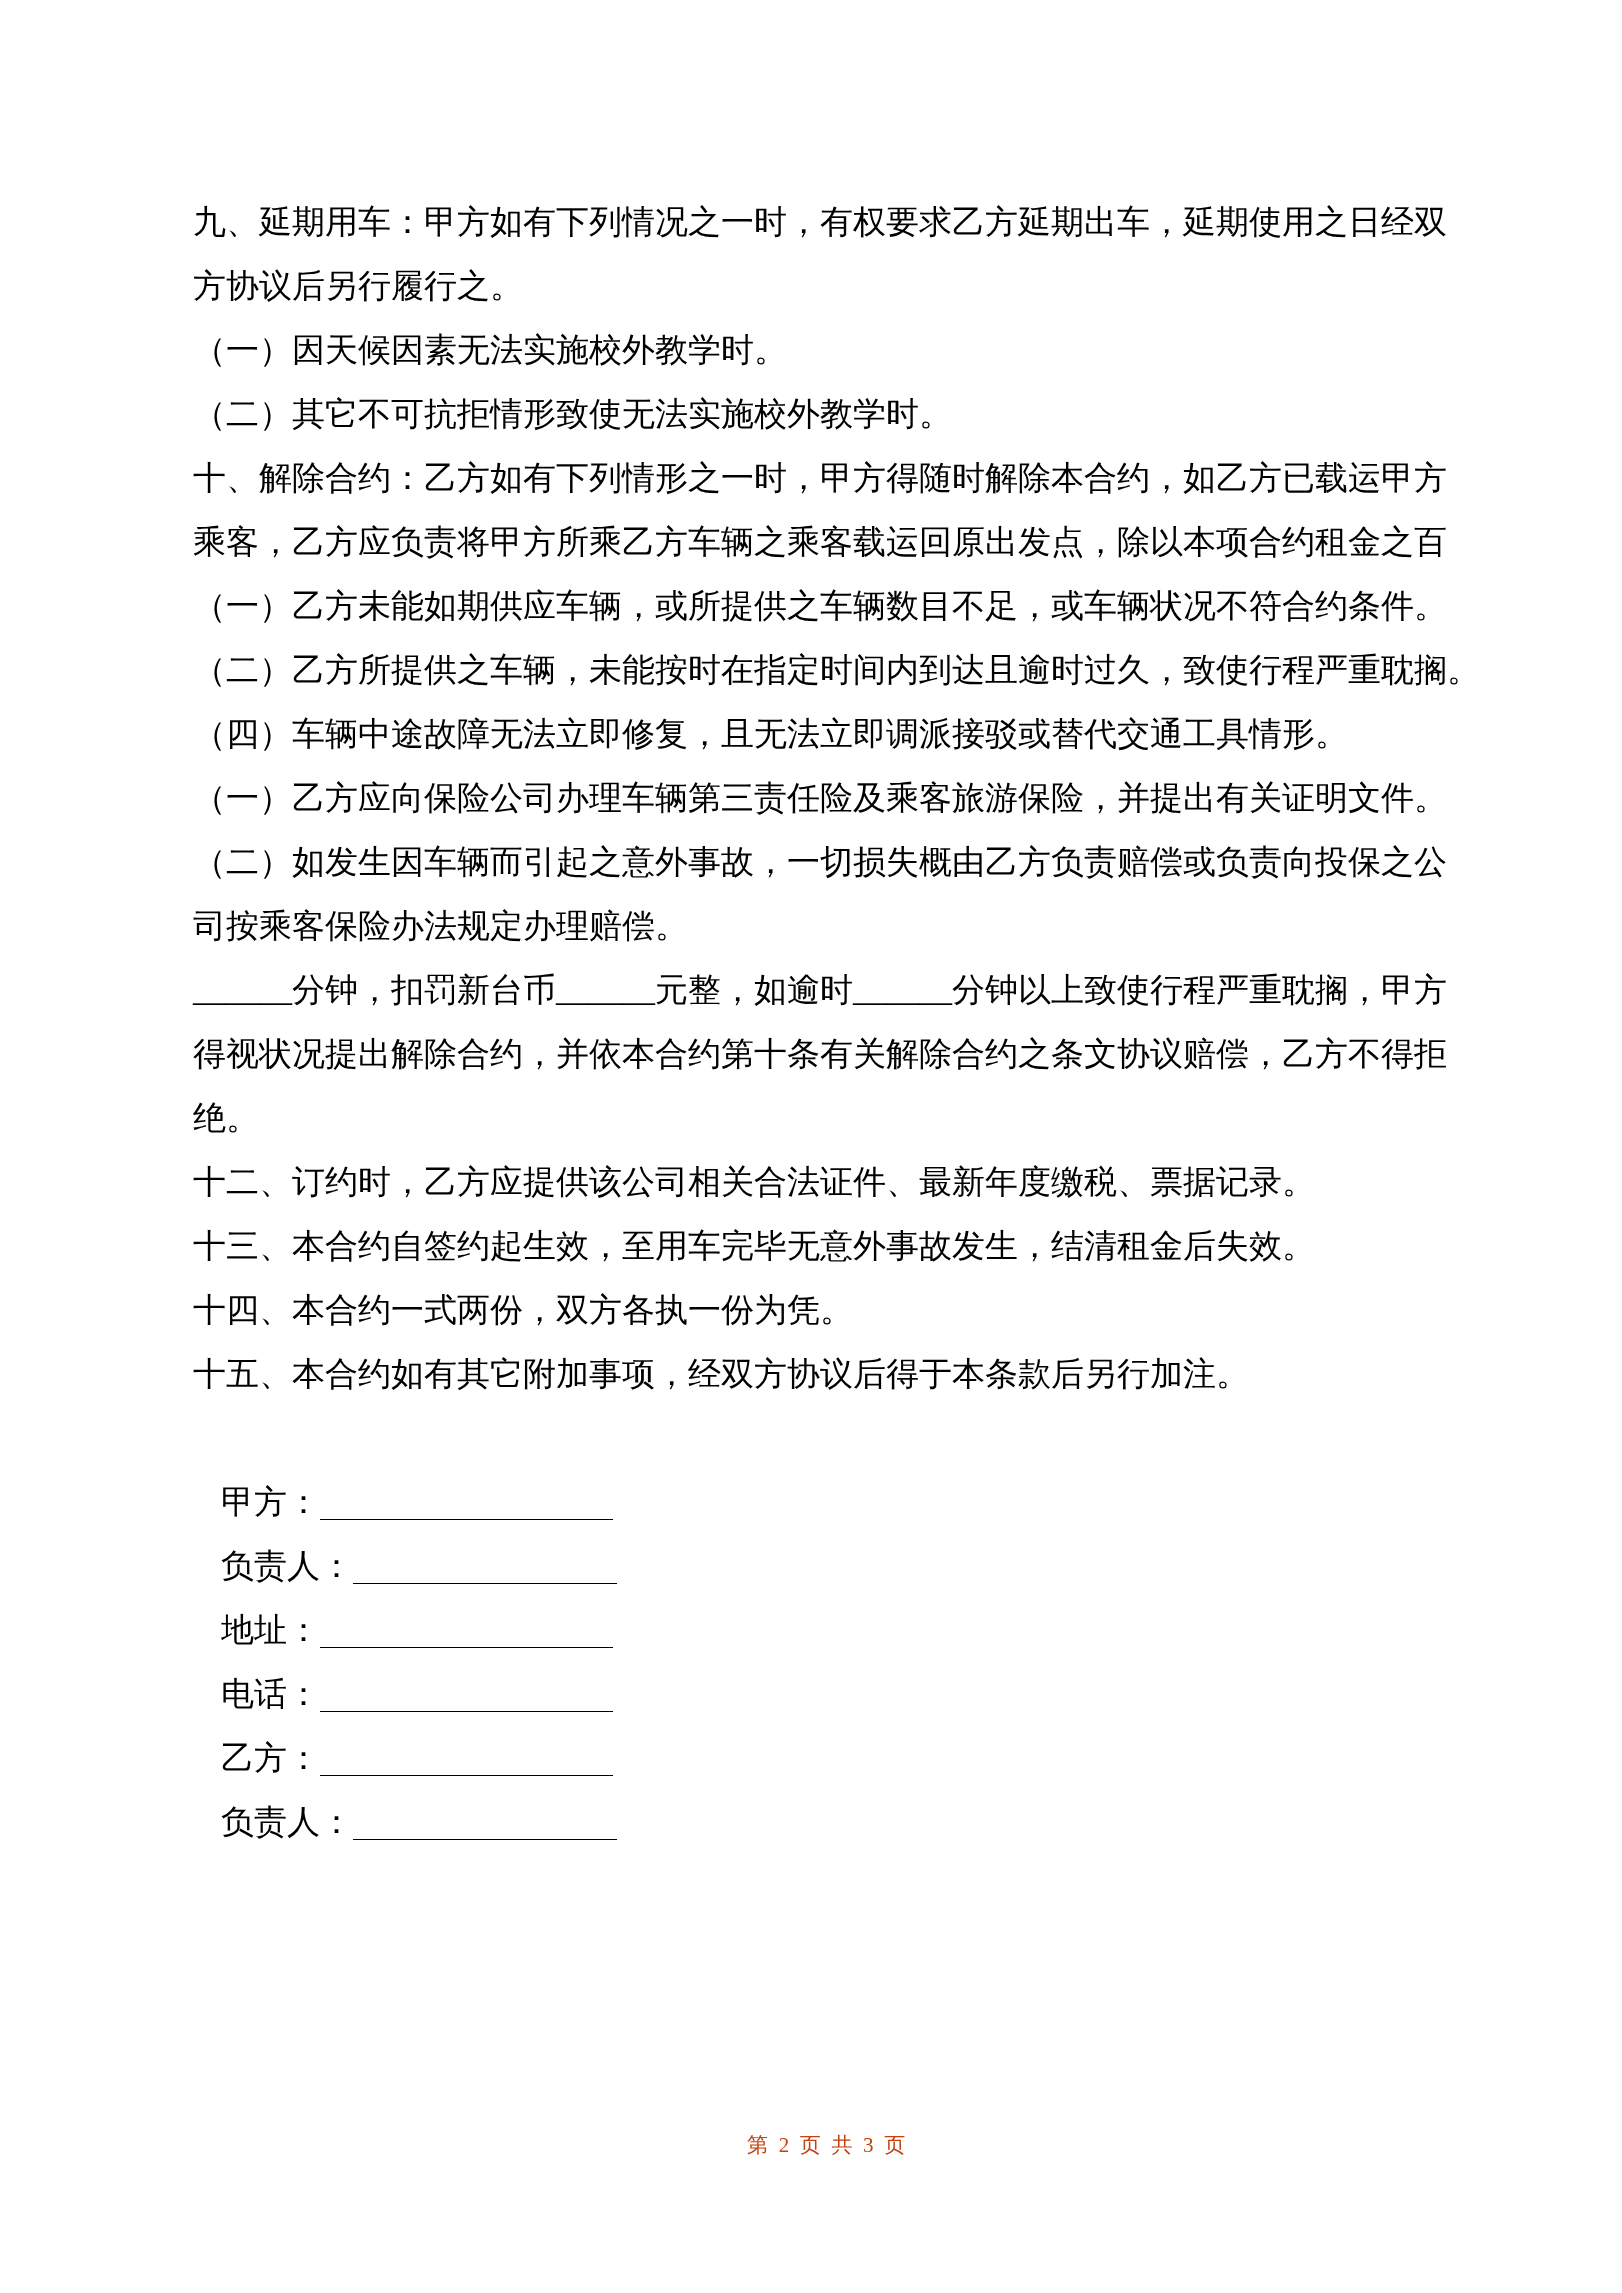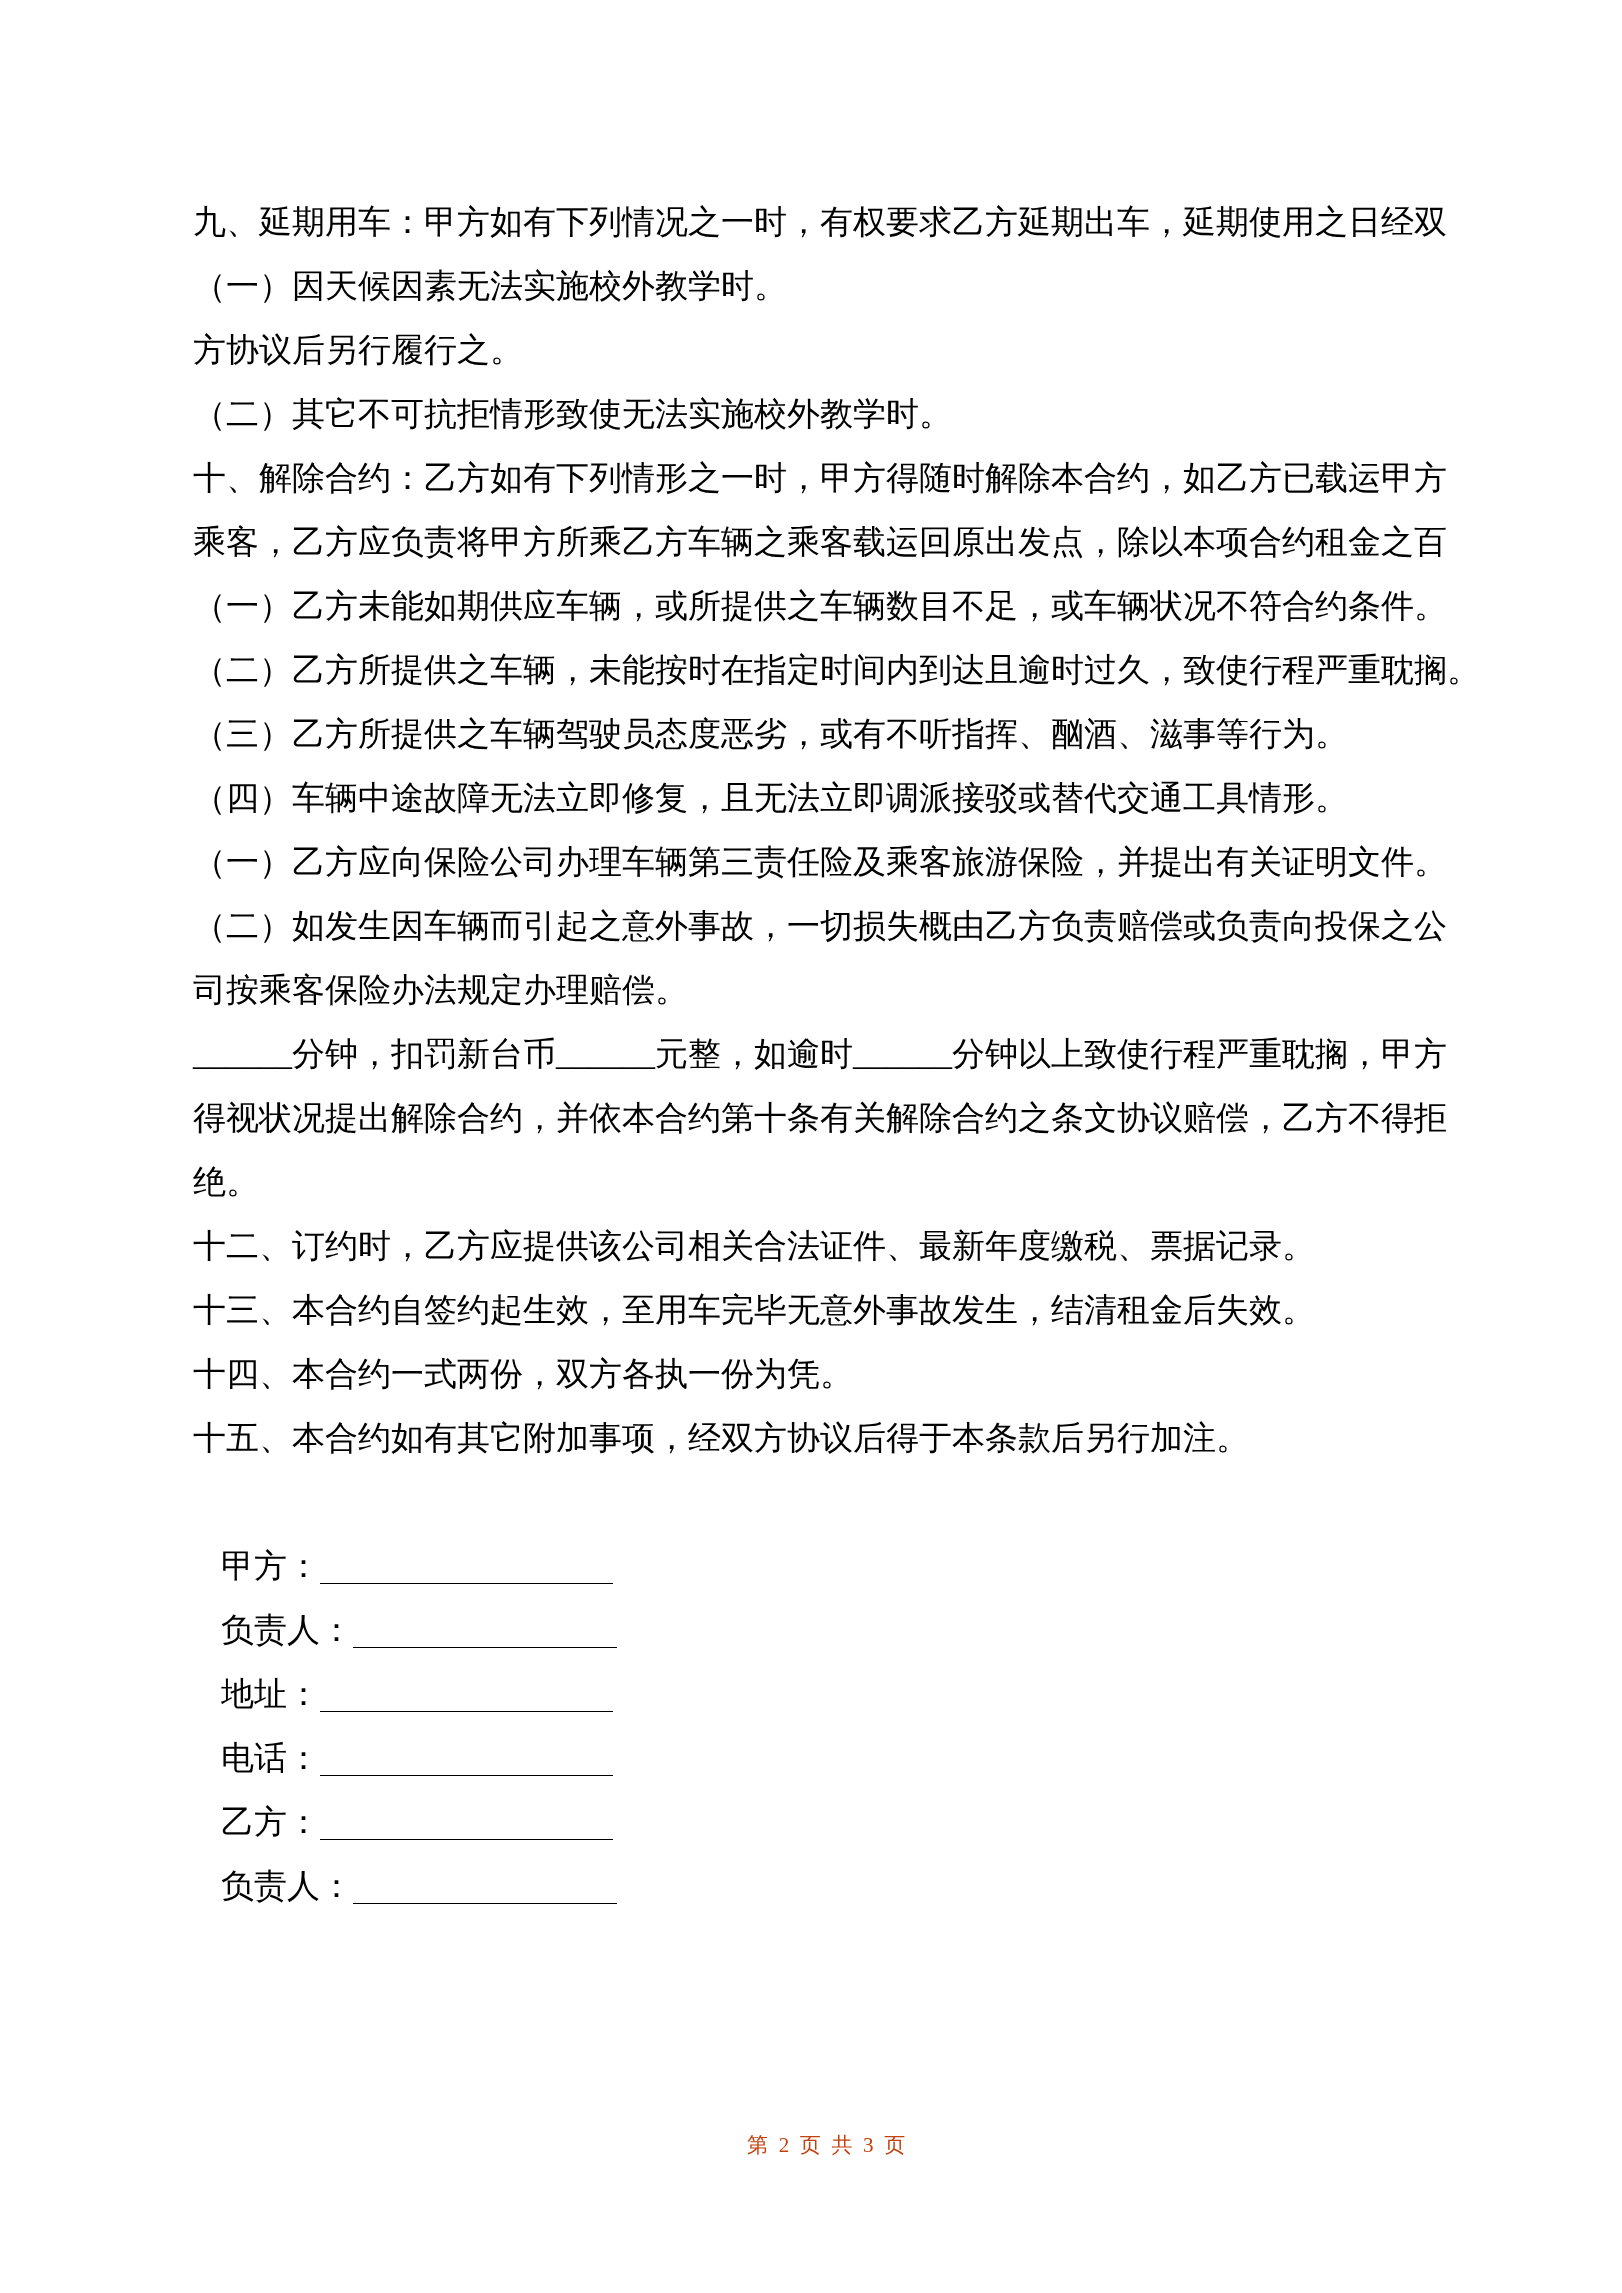--- a/index.html
+++ b/index.html
@@ -64,28 +64,27 @@
 </style>
 </head>
 <body>
 
 <div class="page">
 
   <div class="content">
 
     <div>
         <div class="line">九、延期用车：甲方如有下列情况之一时，有权要求乙方延期出车，延期使用之日经双</div>
+        <div class="line">方协议后另行履行之。</div>
         <div class="line">（一）因天候因素无法实施校外教学时。</div>
-        <div class="line">方协议后另行履行之。</div>
         <div class="line">（二）其它不可抗拒情形致使无法实施校外教学时。</div>
         <div class="line">十、解除合约：乙方如有下列情形之一时，甲方得随时解除本合约，如乙方已载运甲方</div>
         <div class="line">乘客，乙方应负责将甲方所乘乙方车辆之乘客载运回原出发点，除以本项合约租金之百</div>
         <div class="line">（一）乙方未能如期供应车辆，或所提供之车辆数目不足，或车辆状况不符合约条件。</div>
         <div class="line">（二）乙方所提供之车辆，未能按时在指定时间内到达且逾时过久，致使行程严重耽搁。</div>
-        <div class="line">（三）乙方所提供之车辆驾驶员态度恶劣，或有不听指挥、酗酒、滋事等行为。</div>
         <div class="line">（四）车辆中途故障无法立即修复，且无法立即调派接驳或替代交通工具情形。</div>
         <div class="line">（一）乙方应向保险公司办理车辆第三责任险及乘客旅游保险，并提出有关证明文件。</div>
         <div class="line">（二）如发生因车辆而引起之意外事故，一切损失概由乙方负责赔偿或负责向投保之公</div>
         <div class="line">司按乘客保险办法规定办理赔偿。</div>
         <div class="line">______分钟，扣罚新台币______元整，如逾时______分钟以上致使行程严重耽搁，甲方</div>
         <div class="line">得视状况提出解除合约，并依本合约第十条有关解除合约之条文协议赔偿，乙方不得拒</div>
         <div class="line">绝。</div>
         <div class="line">十二、订约时，乙方应提供该公司相关合法证件、最新年度缴税、票据记录。</div>
         <div class="line">十三、本合约自签约起生效，至用车完毕无意外事故发生，结清租金后失效。</div>
         <div class="line">十四、本合约一式两份，双方各执一份为凭。</div>

